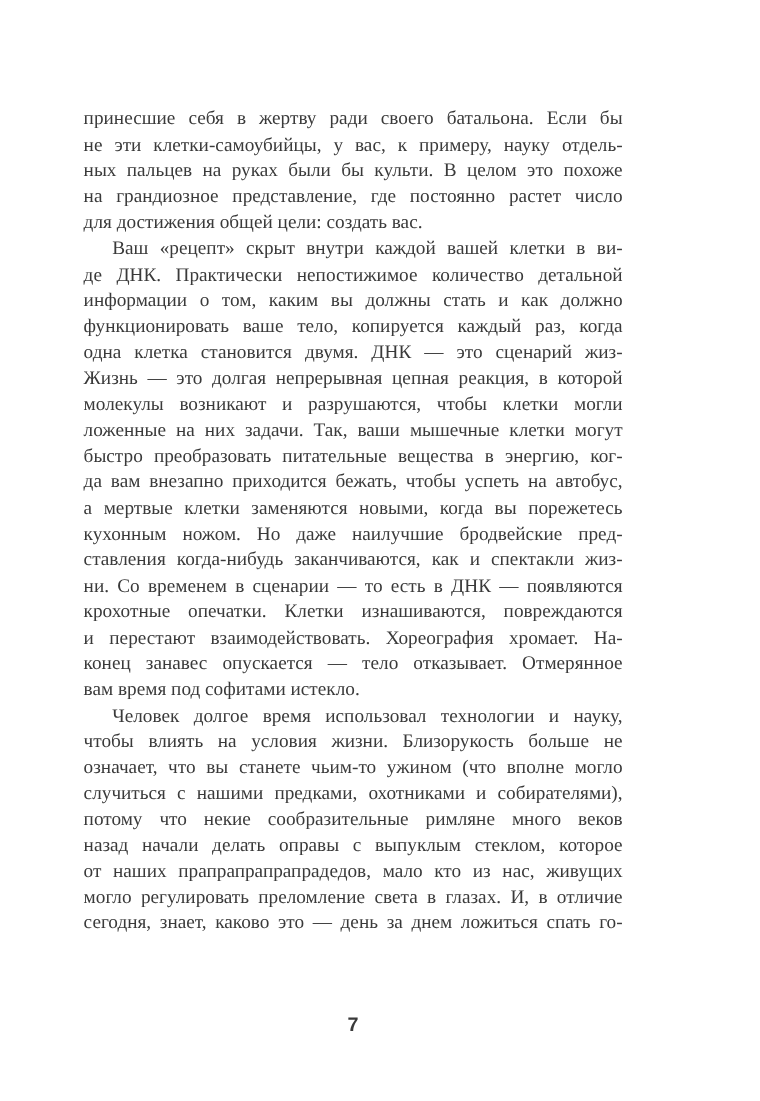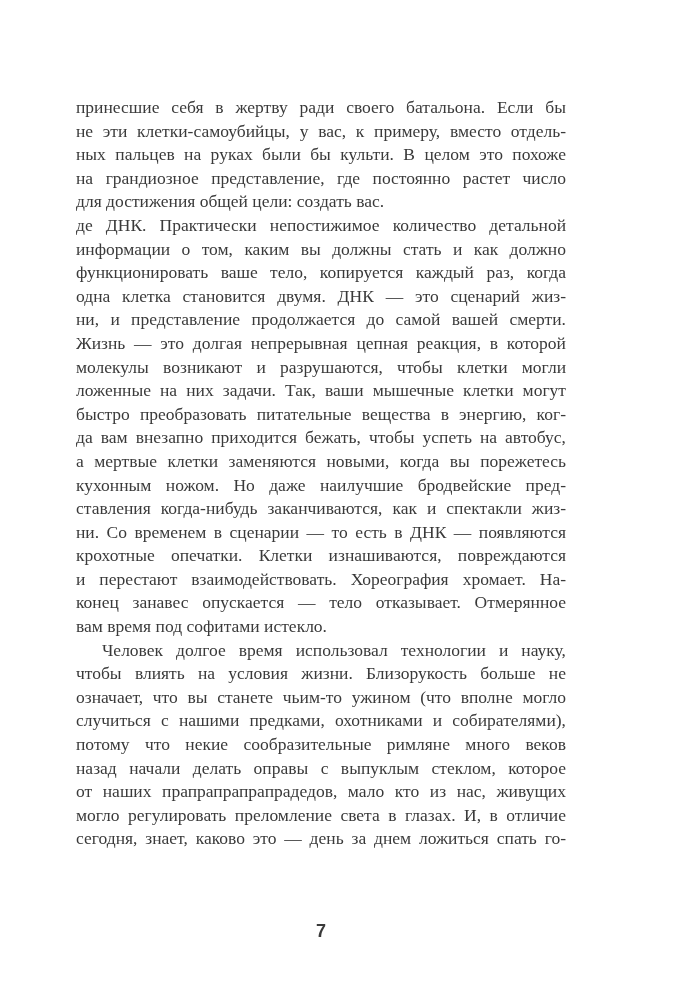--- a/index.html
+++ b/index.html
@@ -54,31 +54,31 @@
     color: var(--fg);
   }
 </style>
 </head>
 <body>
 
 <div class="page">
   <main class="text-block" id="text-block">
       <div>
         <div class="line">принесшие себя в жертву ради своего батальона. Если бы</div>
-        <div class="line">не эти клетки-самоубийцы, у вас, к примеру, вместо отдель-</div>
+        <div class="line">не эти клетки-самоубийцы, у вас, к примеру, науку отдель-</div>
         <div class="line">ных пальцев на руках были бы культи. В целом это похоже</div>
         <div class="line">на грандиозное представление, где постоянно растет число</div>
         <div class="line para-end">для достижения общей цели: создать вас.</div>
       </div>
       <div>
+        <div class="line indent">Ваш «рецепт» скрыт внутри каждой вашей клетки в ви-</div>
         <div class="line">де ДНК. Практически непостижимое количество детальной</div>
         <div class="line">информации о том, каким вы должны стать и как должно</div>
         <div class="line">функционировать ваше тело, копируется каждый раз, когда</div>
         <div class="line">одна клетка становится двумя. ДНК — это сценарий жиз-</div>
-        <div class="line">ни, и представление продолжается до самой вашей смерти.</div>
         <div class="line">Жизнь — это долгая непрерывная цепная реакция, в которой</div>
         <div class="line">молекулы возникают и разрушаются, чтобы клетки могли</div>
         <div class="line">ложенные на них задачи. Так, ваши мышечные клетки могут</div>
         <div class="line">быстро преобразовать питательные вещества в энергию, ког-</div>
         <div class="line">да вам внезапно приходится бежать, чтобы успеть на автобус,</div>
         <div class="line">а мертвые клетки заменяются новыми, когда вы порежетесь</div>
         <div class="line">кухонным ножом. Но даже наилучшие бродвейские пред-</div>
         <div class="line">ставления когда-нибудь заканчиваются, как и спектакли жиз-</div>
         <div class="line">ни. Со временем в сценарии — то есть в ДНК — появляются</div>
         <div class="line">крохотные опечатки. Клетки изнашиваются, повреждаются</div>

